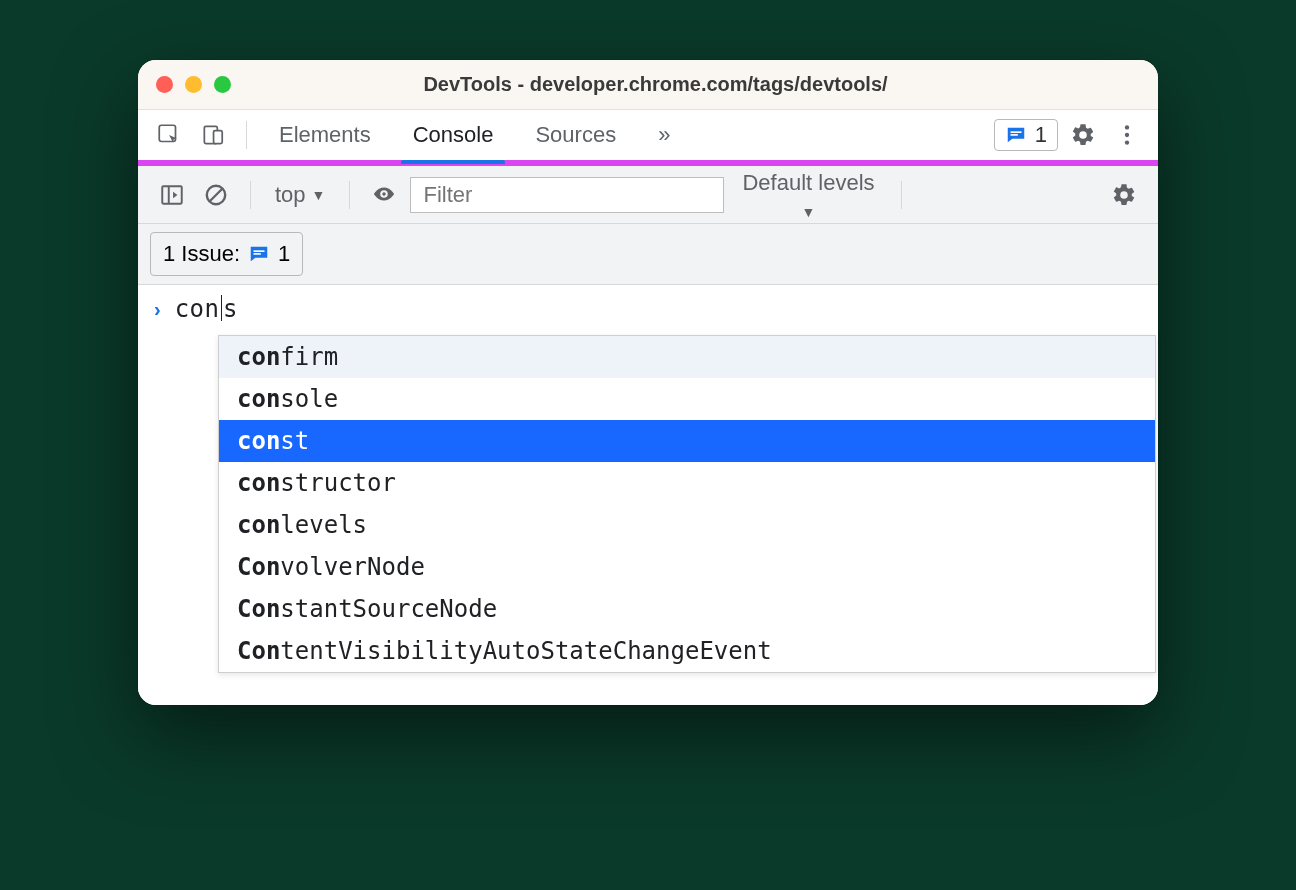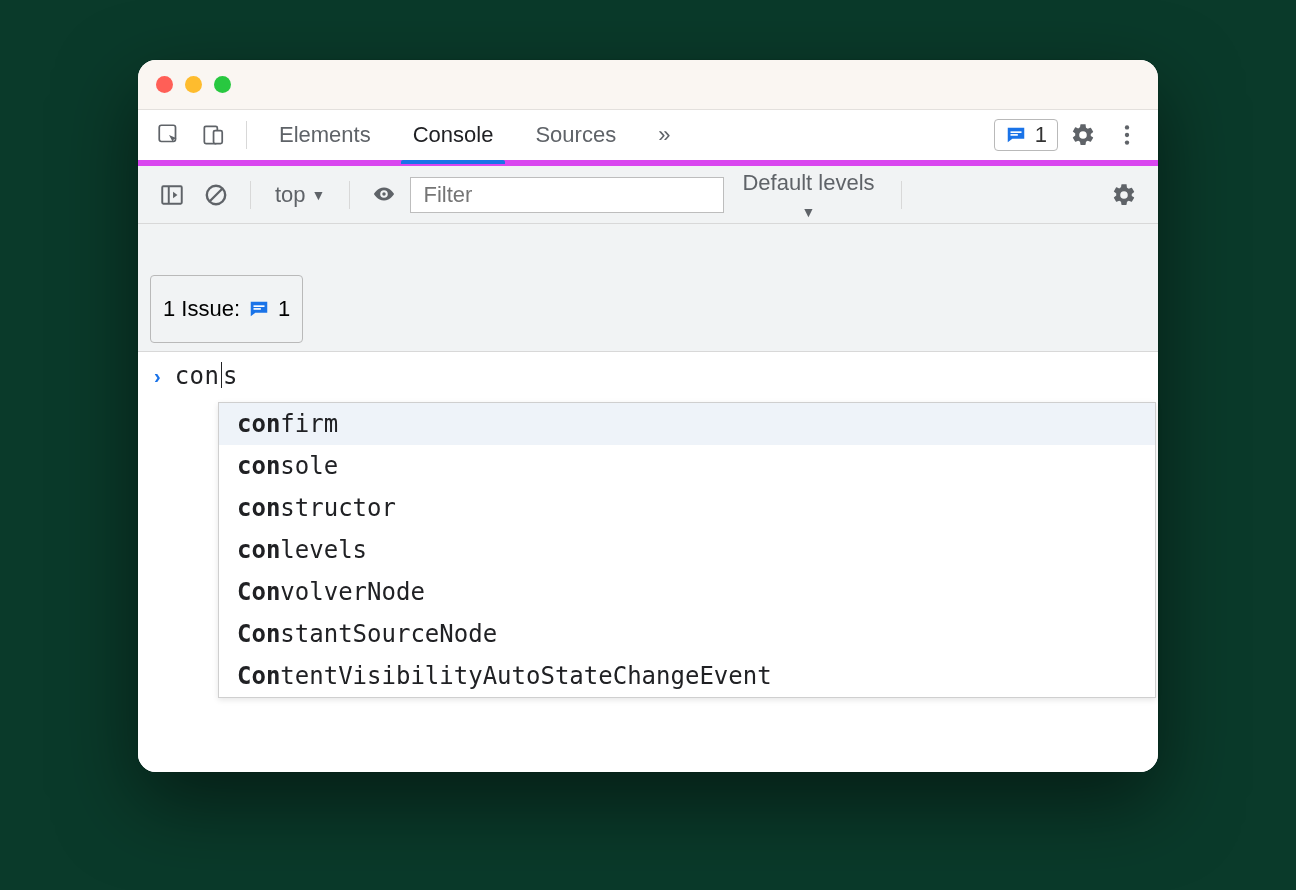--- a/index.html
+++ b/index.html
@@ -118,25 +118,24 @@
 .issuebar {
   background: #f1f3f4;
   border-bottom: 1px solid #d8d8d8;
   padding: 8px 12px;
   display: flex;
 }
 .issue-box {
   display: inline-flex; align-items: center; gap: 8px;
   border: 1.5px solid #b9b9b9;
   border-radius: 4px;
-  padding: 20px 12px;
+  padding: 8px 12px;
   font-size: 22px;
   background: #f1f3f4;
   cursor: pointer;
-  margin-top: 43px;
 }
 
 .console-area {
   background: #fff;
   position: relative;
   min-height: 420px;
   border-radius: 0 0 18px 18px;
   overflow: visible;
 }
 .prompt-row {
@@ -184,20 +183,21 @@
 <body>
 
 <div class="window">
 
   <div class="titlebar">
     <div class="traffic">
       <div class="tl red"></div>
       <div class="tl yellow"></div>
       <div class="tl green"></div>
     </div>
+    <div class="title">DevTools - developer.chrome.com/tags/devtools/</div>
   </div>
 
   <div class="tabstrip">
     <div class="icon-btn">
       <svg viewBox="0 0 24 24" fill="none" stroke="#5f6368" stroke-width="1.6">
         <rect x="3" y="3" width="15" height="15" rx="2"></rect>
         <path d="M12 12 l7 3 -2.5 1 -1 2.5 z" fill="#5f6368" stroke="none"></path>
       </svg>
     </div>
     <div class="icon-btn">
@@ -287,20 +287,21 @@
   </div>
 
   <div class="console-area">
     <div class="prompt-row">
       <span class="prompt-caret">›</span>
       <span class="prompt-input"><span>con</span><span class="cursor-bar"></span><span>s</span></span>
     </div>
     <div class="suggest" id="suggest">
         <div class="srow hl"><b>con</b><span>firm</span></div>
         <div class="srow"><b>con</b><span>sole</span></div>
+        <div class="srow sel"><b>con</b><span>st</span></div>
         <div class="srow"><b>con</b><span>structor</span></div>
         <div class="srow"><b>con</b><span>levels</span></div>
         <div class="srow"><b>Con</b><span>volverNode</span></div>
         <div class="srow"><b>Con</b><span>stantSourceNode</span></div>
         <div class="srow"><b>Con</b><span>tentVisibilityAutoStateChangeEvent</span></div>
       </div>
   </div>
 
 </div>
 

